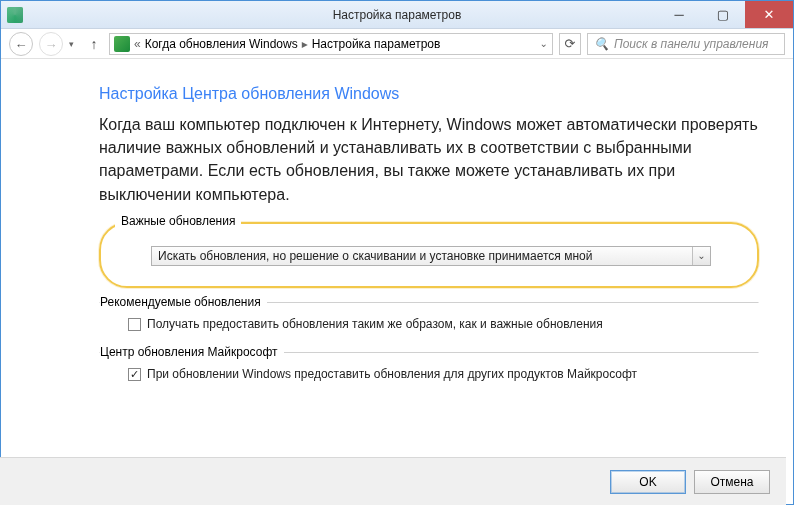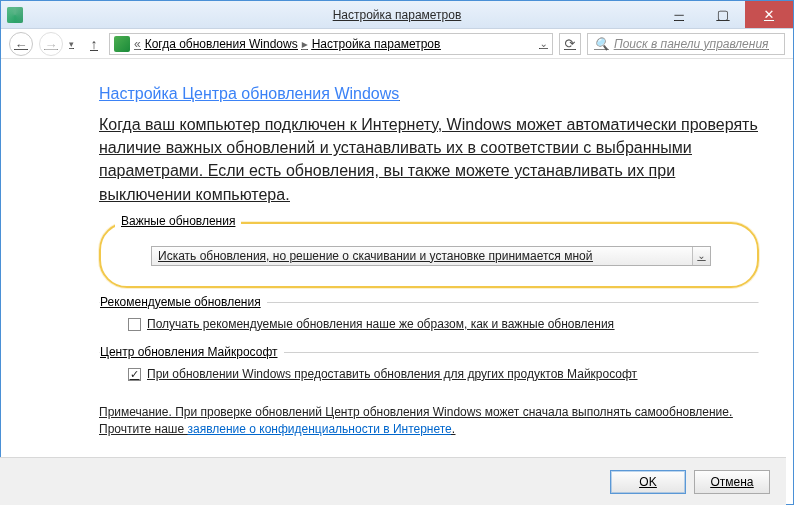--- a/index.html
+++ b/index.html
@@ -1,15 +1,15 @@
 <!DOCTYPE html>
 <html><head>
 <meta charset="utf-8">
 <style>
-  * { box-sizing: border-box; text-decoration: underline; }
+  * { box-sizing: border-box; }
   html, body { margin: 0; padding: 0; }
   body {
     font-family: "Segoe UI", Tahoma, sans-serif;
     font-size: 12px;
     background: #fff;
     width: 794px;
     height: 505px;
     overflow: hidden;
     border: 1px solid #4a90d6;
   }
@@ -347,33 +347,30 @@
         <span>Искать обновления, но решение о скачивании и установке принимается мной</span>
         <span class="s-caret">⌄</span>
       </div>
     </div>
   </div>
 
   <div class="groupbox">
     <div class="legend">Рекомендуемые обновления</div>
     <div class="check-row">
       <div class="cb"></div>
-      <span>Получать рекомендуемые обновления наше же образом, как и важные обновления</span>
+      <span>Получать предоставить обновления таким же образом, как и важные обновления</span>
     </div>
   </div>
 
   <div class="groupbox">
     <div class="legend">Центр обновления Майкрософт</div>
     <div class="check-row">
       <div class="cb">✓</div>
       <span>При обновлении Windows предоставить обновления для других продуктов Майкрософт</span>
     </div>
   </div>
 
-  <p class="note">
-    <span>Примечание. При проверке обновлений Центр обновления Windows может сначала выполнять самообновление. Прочтите наше </span><a href="#">заявление о конфиденциальности в Интернете</a><span>.</span>
-  </p>
 </div>
 
 <div class="footer">
   <div class="btn default">OK</div>
   <div class="btn">Отмена</div>
 </div>
 
 </body></html>

